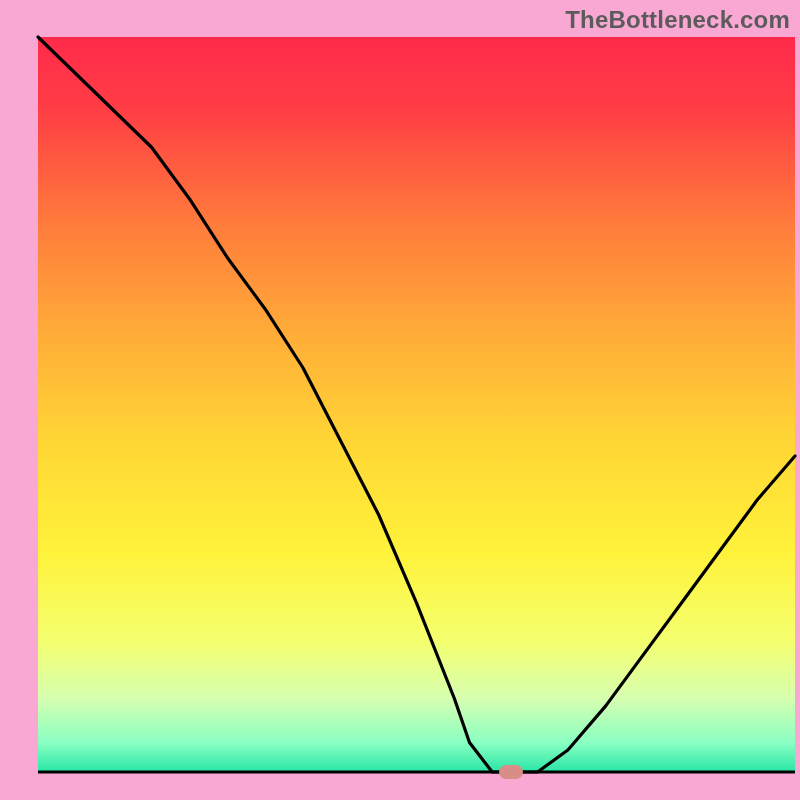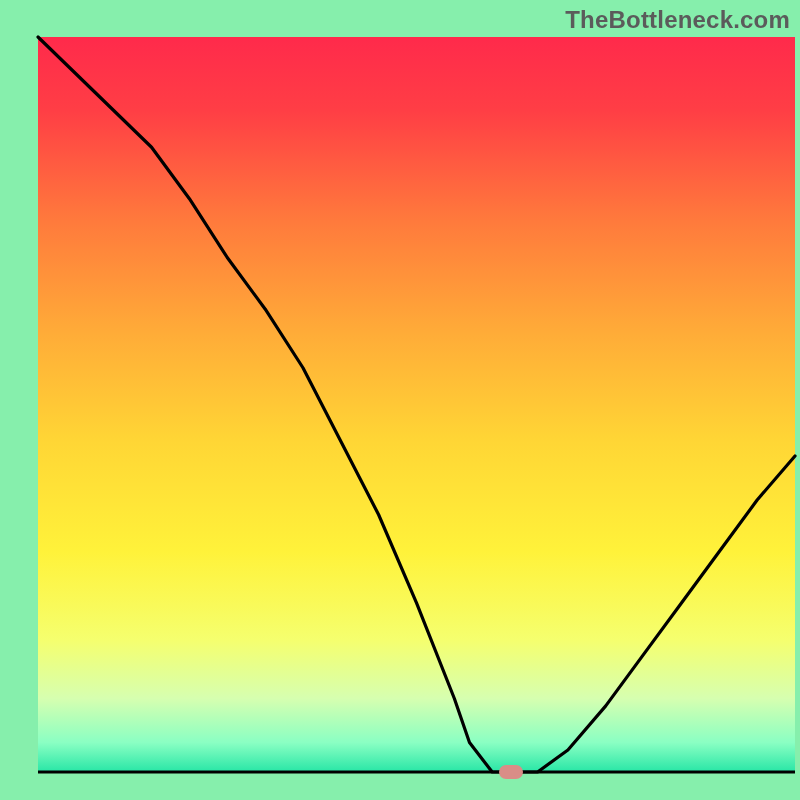--- a/index.html
+++ b/index.html
@@ -1,21 +1,21 @@
 <!DOCTYPE html>
 <html><head>
 <meta charset="utf-8">
 <style>
   * { margin: 0; padding: 0; box-sizing: border-box; }
   html, body { width: 800px; height: 800px; overflow: hidden; background: #000; }
   .stage {
     position: relative;
     width: 800px;
     height: 800px;
-    background: #86efac;
+    background: #f9a8d4;
   }
   .watermark {
     position: absolute;
     top: 6px;
     right: 10px;
     font-family: Arial, Helvetica, sans-serif;
     font-size: 24px;
     font-weight: 600;
     color: #5b5b5b;
     letter-spacing: 0.2px;

